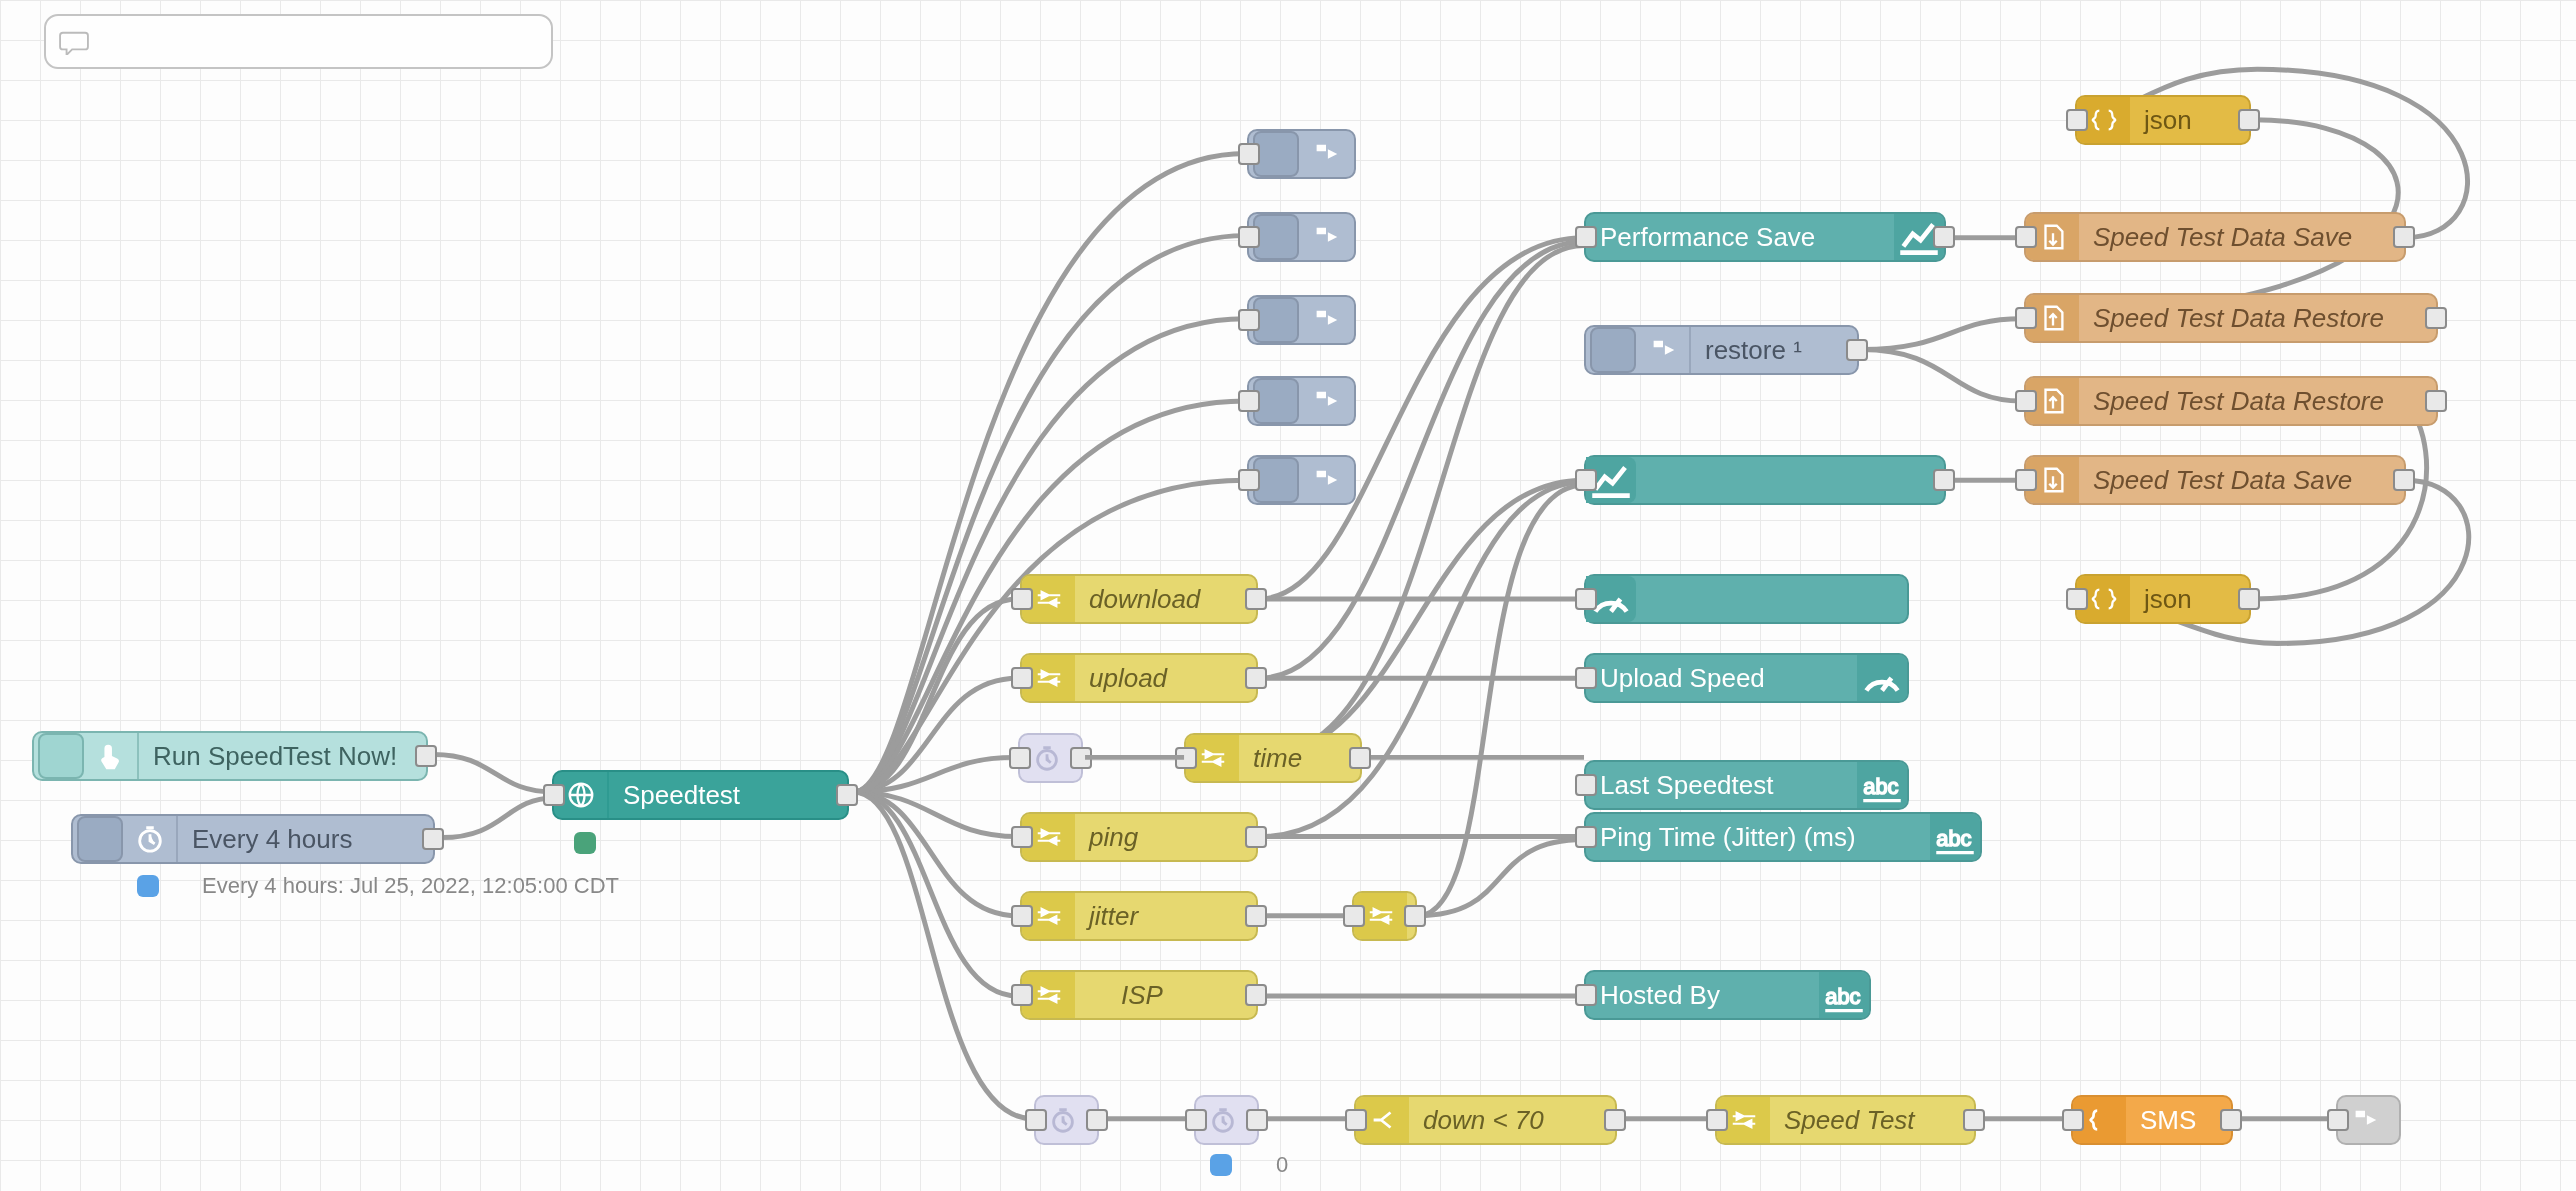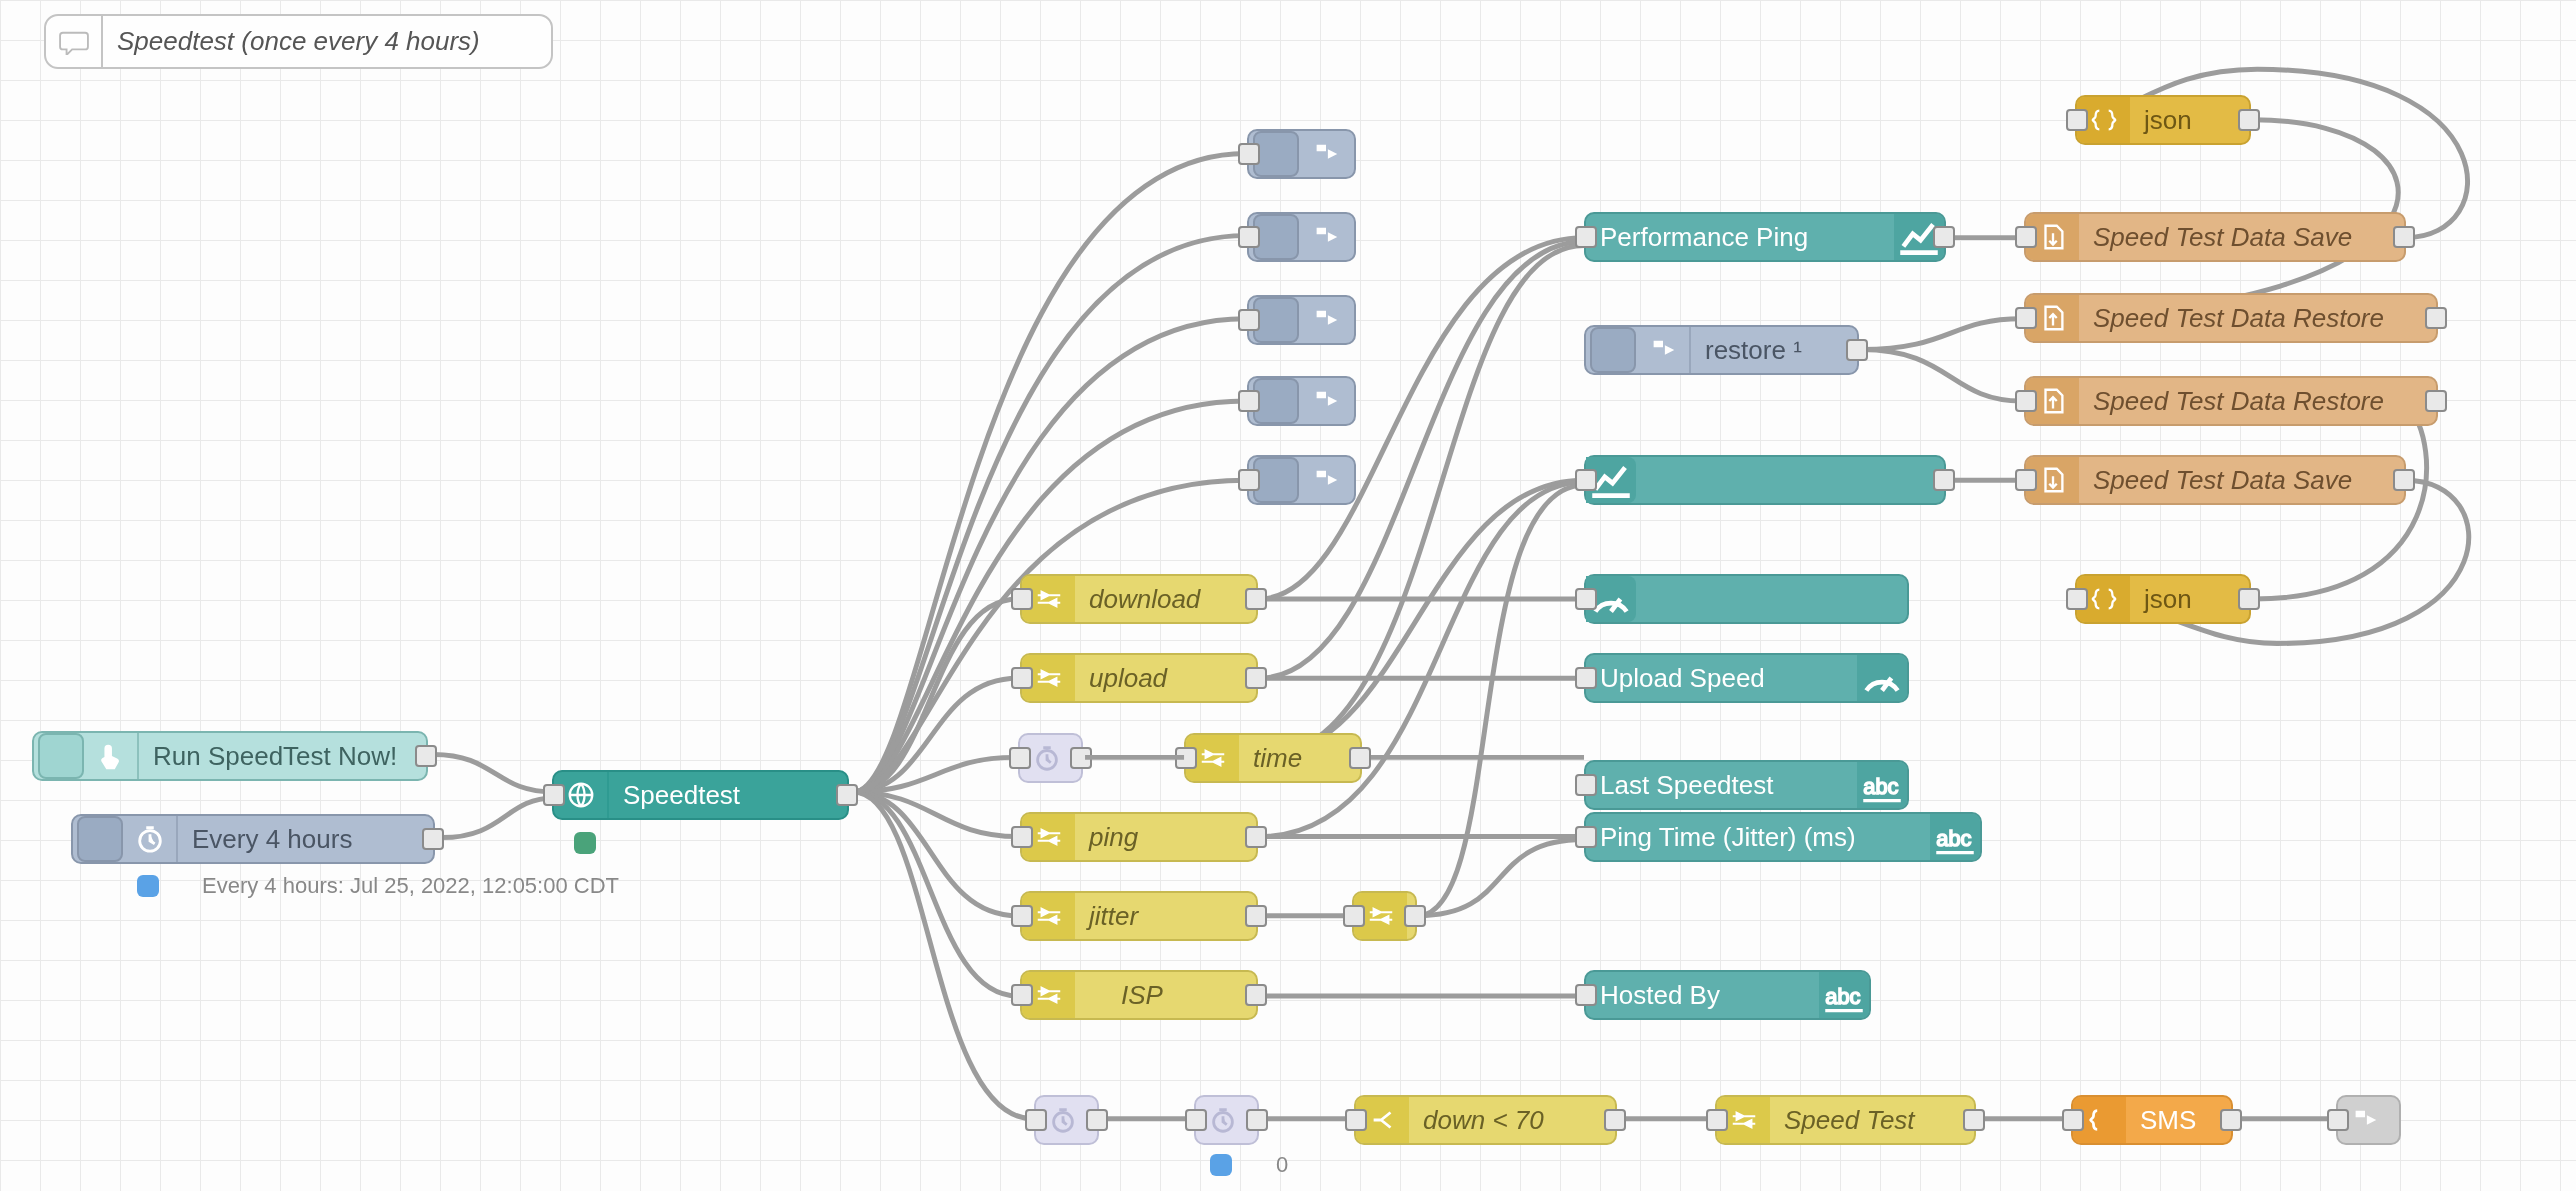--- a/index.html
+++ b/index.html
@@ -132,21 +132,20 @@
     <path d="M2256 1130 H2358"></path>
   </g>
 </svg>
 
 <div class="node c-comment" style="left:44px;top:14px;width:509px;height:55px;border-radius:14px;">
   <div class="speech-icon">
     <svg viewBox="0 0 32 28">
         <path d="M4 4h24a3 3 0 0 1 3 3v12a3 3 0 0 1-3 3H14l-6 6v-6H4a3 3 0 0 1-3-3V7a3 3 0 0 1 3-3z"></path>
       </svg>
   </div>
-  <div class="label italic sep-l" style="border-color:#c4c4c4;">Speedtest (once every 4 hours)</div>
 </div>
 
 <div class="node c-lightteal" style="left:32px;top:731px;width:396px;">
   <div class="btn"></div>
   <div class="icon sep-r" style="border-color:#8cc1bd;">
     <svg viewBox="0 0 32 32">
         <path fill="#fff" d="M13 4a4 4 0 0 1 4 4v8l6 3a3 3 0 0 1 1 4l-4 7H11l-5-8a3 3 0 0 1 1-4l2-1V8a4 4 0 0 1 4-4z"></path>
       </svg>
   </div>
   <div class="label">Run SpeedTest Now!</div>
@@ -317,21 +316,21 @@
   <div class="icon sep-r" style="border-color:#99a7bc;">
       <svg viewBox="0 0 32 32">
         <path d="M6 6h10v7H6zM18 11l10 5-10 5z"></path>
       </svg>
     </div>
   <div class="label">restore ¹</div>
   <div class="port out"></div>
 </div>
 
 <div class="node c-tealbox" style="left:1584px;top:212px;width:362px;">
-  <div class="label">Performance Ping</div>
+  <div class="label">Performance Save</div>
   <div class="tail-icon">
       <svg viewBox="0 0 32 32">
         <path d="M4 26h24M6 22l6-8 5 4 8-10" fill="none" stroke-width="3"></path>
       </svg>
     </div>
   <div class="port in"></div>
     <div class="port out"></div>
 </div>
 <div class="node c-tealbox" style="left:1584px;top:455px;width:362px;">
   <div class="tail-icon">

